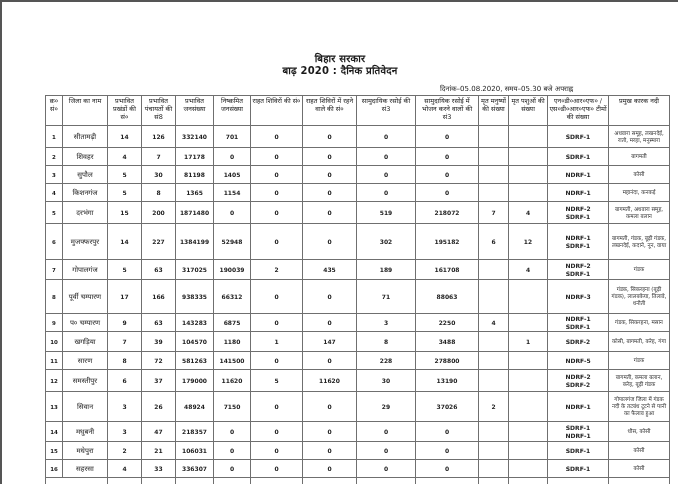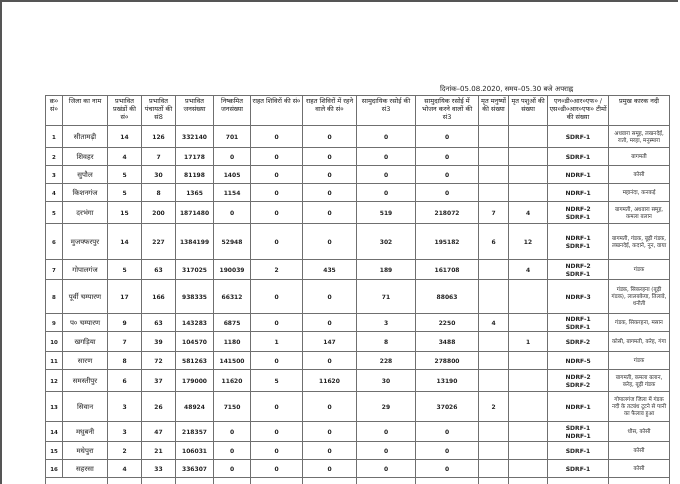--- a/index.html
+++ b/index.html
@@ -44,20 +44,22 @@
   table.report td.sn { font-size: 5.5px; font-weight: bold; }
   tr.total td { height: 28px; }
   tr.total td.label { font-size: 7.5px; }
 </style>
 </head>
 <body>
 
 <div class="frame"></div>
 
 <div class="header">
+  <div>बिहार सरकार</div>
+  <div>बाढ़ 2020 : दैनिक प्रतिवेदन</div>
 </div>
 <div class="dateline">दिनांक–05.08.2020, समय–05.30 बजे अपराह्न</div>
 
 <table class="report">
   <colgroup>
     <col style="width:17px">
       <col style="width:45px">
       <col style="width:34px">
       <col style="width:34px">
     <col style="width:38px">

